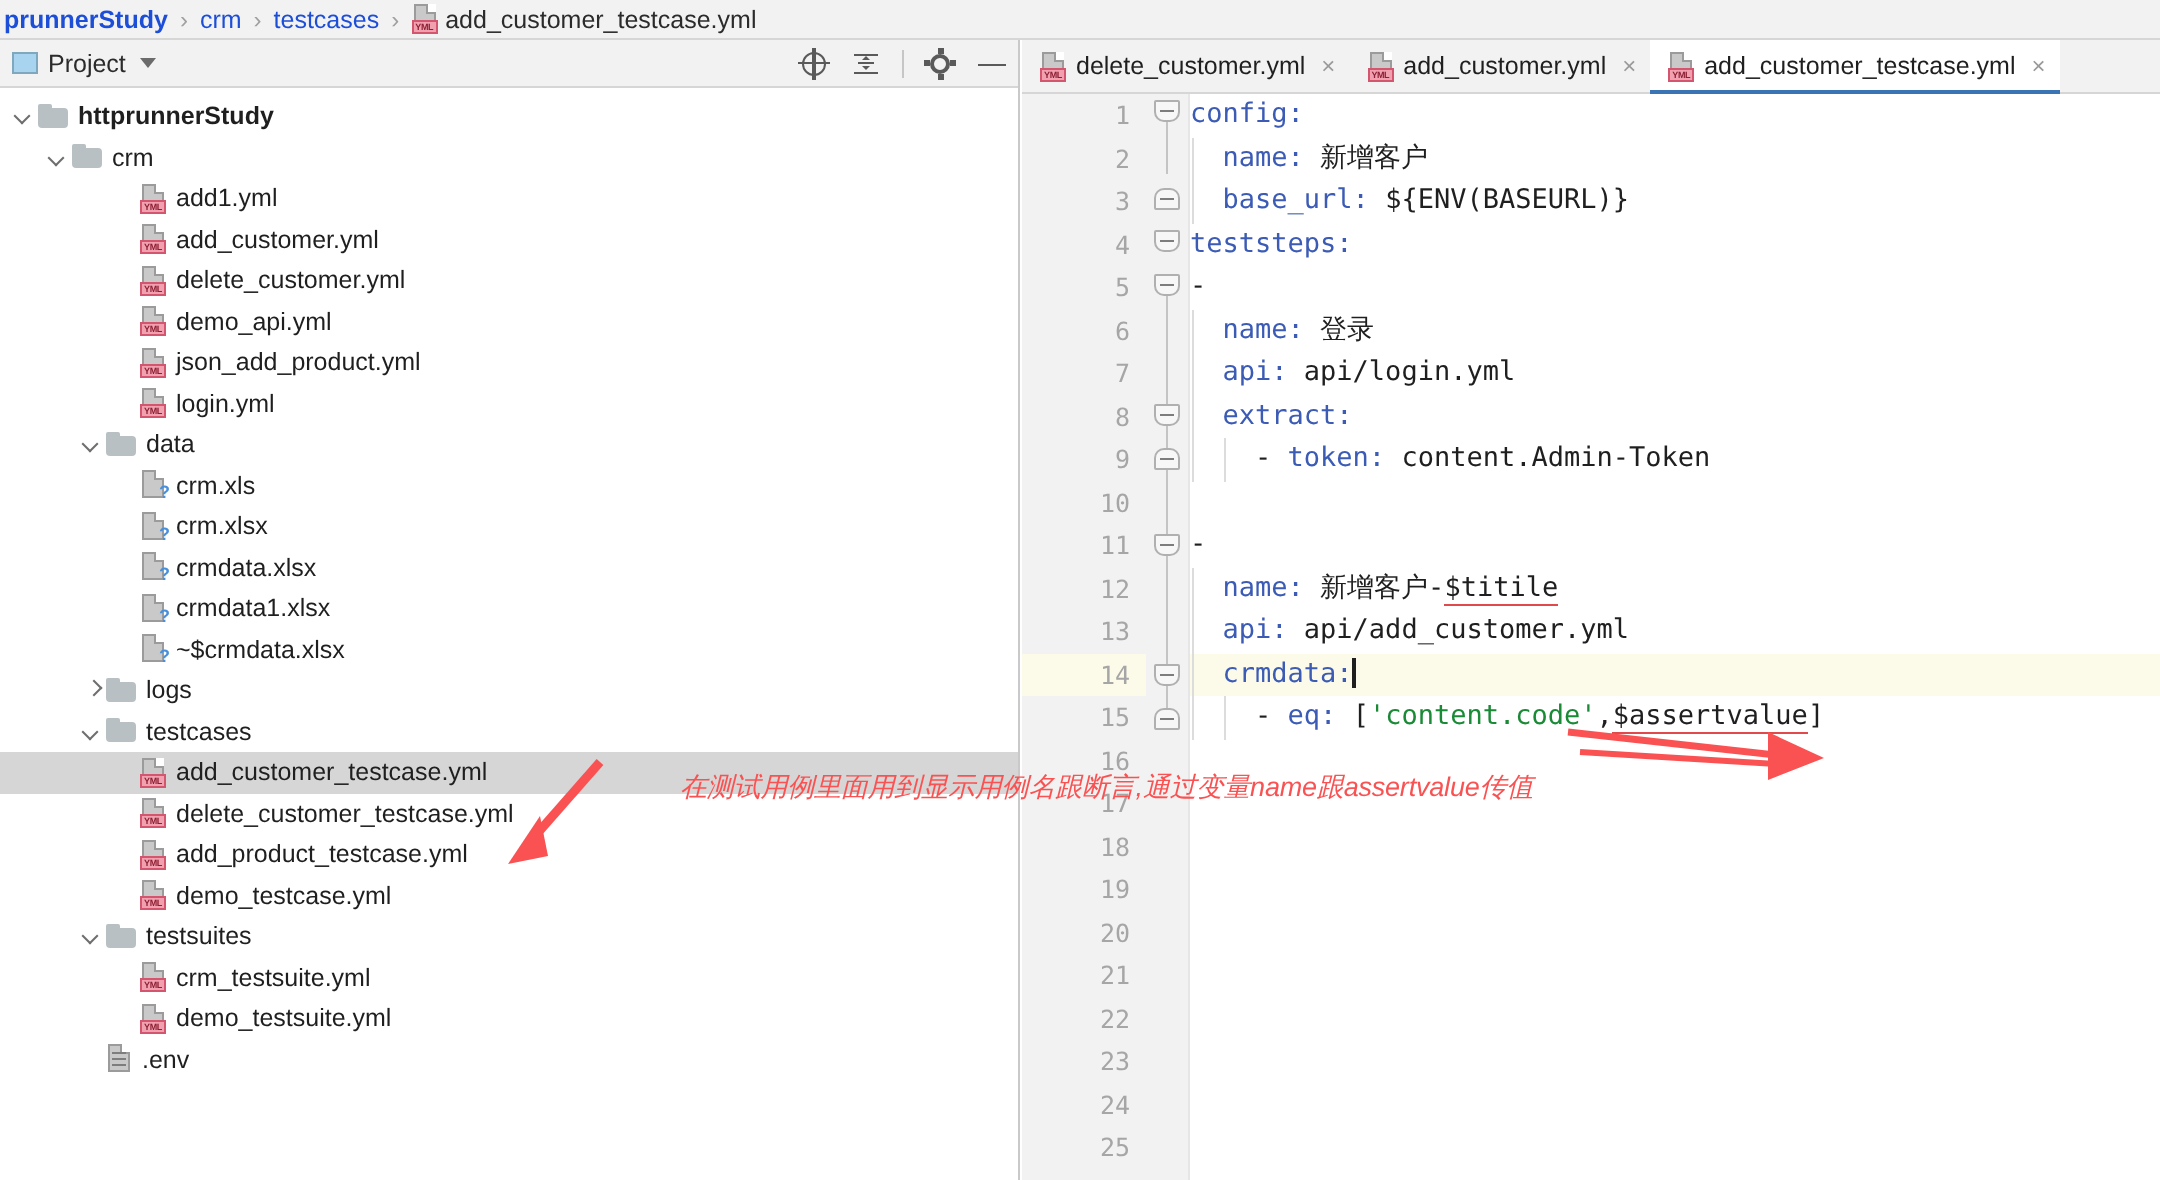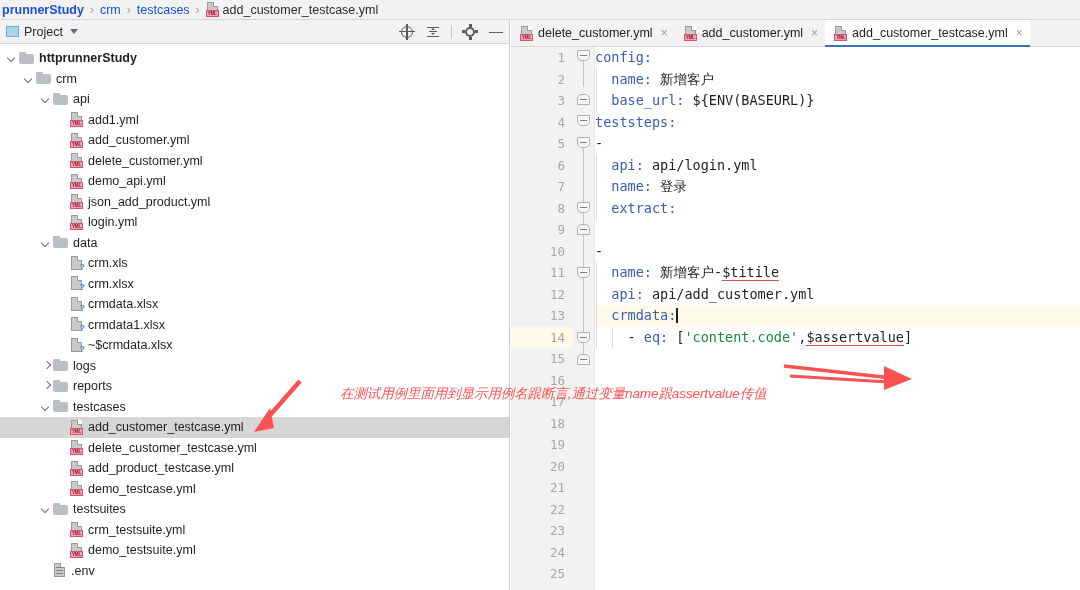--- a/index.html
+++ b/index.html
@@ -462,95 +462,86 @@
       <div class="tree-row">
         <span style="display:inline-block;width:23px;flex:0 0 auto;"></span>
         <span class="twisty open"></span>
         <span class="folder-icon">
           <span class="tabtop"></span>
           <span class="body"></span>
         </span>
         <span class="node-label">crm</span>
       </div>
       <div class="tree-row">
+        <span style="display:inline-block;width:57px;flex:0 0 auto;"></span>
+        <span class="twisty"></span>
+        <span class="yml-icon">
+          <span class="sheet"></span>
+          <span class="fold"></span>
+          <span class="tag">YML</span>
+        </span>
+        <span class="node-label">add1.yml</span>
+      </div>
+      <div class="tree-row">
+        <span style="display:inline-block;width:57px;flex:0 0 auto;"></span>
+        <span class="twisty"></span>
+        <span class="yml-icon">
+          <span class="sheet"></span>
+          <span class="fold"></span>
+          <span class="tag">YML</span>
+        </span>
+        <span class="node-label">add_customer.yml</span>
+      </div>
+      <div class="tree-row">
+        <span style="display:inline-block;width:57px;flex:0 0 auto;"></span>
+        <span class="twisty"></span>
+        <span class="yml-icon">
+          <span class="sheet"></span>
+          <span class="fold"></span>
+          <span class="tag">YML</span>
+        </span>
+        <span class="node-label">delete_customer.yml</span>
+      </div>
+      <div class="tree-row">
+        <span style="display:inline-block;width:57px;flex:0 0 auto;"></span>
+        <span class="twisty"></span>
+        <span class="yml-icon">
+          <span class="sheet"></span>
+          <span class="fold"></span>
+          <span class="tag">YML</span>
+        </span>
+        <span class="node-label">demo_api.yml</span>
+      </div>
+      <div class="tree-row">
+        <span style="display:inline-block;width:57px;flex:0 0 auto;"></span>
+        <span class="twisty"></span>
+        <span class="yml-icon">
+          <span class="sheet"></span>
+          <span class="fold"></span>
+          <span class="tag">YML</span>
+        </span>
+        <span class="node-label">json_add_product.yml</span>
+      </div>
+      <div class="tree-row">
+        <span style="display:inline-block;width:57px;flex:0 0 auto;"></span>
+        <span class="twisty"></span>
+        <span class="yml-icon">
+          <span class="sheet"></span>
+          <span class="fold"></span>
+          <span class="tag">YML</span>
+        </span>
+        <span class="node-label">login.yml</span>
+      </div>
+      <div class="tree-row">
         <span style="display:inline-block;width:40px;flex:0 0 auto;"></span>
         <span class="twisty open"></span>
         <span class="folder-icon">
           <span class="tabtop"></span>
           <span class="body"></span>
         </span>
-        <span class="node-label">api</span>
-      </div>
-      <div class="tree-row">
-        <span style="display:inline-block;width:57px;flex:0 0 auto;"></span>
-        <span class="twisty"></span>
-        <span class="yml-icon">
-          <span class="sheet"></span>
-          <span class="fold"></span>
-          <span class="tag">YML</span>
-        </span>
-        <span class="node-label">add1.yml</span>
-      </div>
-      <div class="tree-row">
-        <span style="display:inline-block;width:57px;flex:0 0 auto;"></span>
-        <span class="twisty"></span>
-        <span class="yml-icon">
-          <span class="sheet"></span>
-          <span class="fold"></span>
-          <span class="tag">YML</span>
-        </span>
-        <span class="node-label">add_customer.yml</span>
-      </div>
-      <div class="tree-row">
-        <span style="display:inline-block;width:57px;flex:0 0 auto;"></span>
-        <span class="twisty"></span>
-        <span class="yml-icon">
-          <span class="sheet"></span>
-          <span class="fold"></span>
-          <span class="tag">YML</span>
-        </span>
-        <span class="node-label">delete_customer.yml</span>
-      </div>
-      <div class="tree-row">
-        <span style="display:inline-block;width:57px;flex:0 0 auto;"></span>
-        <span class="twisty"></span>
-        <span class="yml-icon">
-          <span class="sheet"></span>
-          <span class="fold"></span>
-          <span class="tag">YML</span>
-        </span>
-        <span class="node-label">demo_api.yml</span>
-      </div>
-      <div class="tree-row">
-        <span style="display:inline-block;width:57px;flex:0 0 auto;"></span>
-        <span class="twisty"></span>
-        <span class="yml-icon">
-          <span class="sheet"></span>
-          <span class="fold"></span>
-          <span class="tag">YML</span>
-        </span>
-        <span class="node-label">json_add_product.yml</span>
-      </div>
-      <div class="tree-row">
-        <span style="display:inline-block;width:57px;flex:0 0 auto;"></span>
-        <span class="twisty"></span>
-        <span class="yml-icon">
-          <span class="sheet"></span>
-          <span class="fold"></span>
-          <span class="tag">YML</span>
-        </span>
-        <span class="node-label">login.yml</span>
-      </div>
-      <div class="tree-row">
-        <span style="display:inline-block;width:40px;flex:0 0 auto;"></span>
-        <span class="twisty open"></span>
-        <span class="folder-icon">
-          <span class="tabtop"></span>
-          <span class="body"></span>
-        </span>
         <span class="node-label">data</span>
       </div>
       <div class="tree-row">
         <span style="display:inline-block;width:57px;flex:0 0 auto;"></span>
         <span class="twisty"></span>
         <span class="doc-icon">
           <span class="sheet"></span>
           <span class="fold"></span>
           <span class="q">?</span>
         </span>
@@ -597,29 +588,20 @@
         <span class="node-label">~$crmdata.xlsx</span>
       </div>
       <div class="tree-row">
         <span style="display:inline-block;width:40px;flex:0 0 auto;"></span>
         <span class="twisty closed"></span>
         <span class="folder-icon">
           <span class="tabtop"></span>
           <span class="body"></span>
         </span>
         <span class="node-label">logs</span>
-      </div>
-      <div class="tree-row">
-        <span style="display:inline-block;width:40px;flex:0 0 auto;"></span>
-        <span class="twisty closed"></span>
-        <span class="folder-icon">
-          <span class="tabtop"></span>
-          <span class="body"></span>
-        </span>
-        <span class="node-label">reports</span>
       </div>
       <div class="tree-row">
         <span style="display:inline-block;width:40px;flex:0 0 auto;"></span>
         <span class="twisty open"></span>
         <span class="folder-icon">
           <span class="tabtop"></span>
           <span class="body"></span>
         </span>
         <span class="node-label">testcases</span>
       </div>
@@ -809,23 +791,24 @@
         <span class="dash"></span>
     </div>
   </div>
 
   <div id="code-surface">
       <div class="cline"><span class="k">config:</span></div>
       <div class="cline"><span class="indent-guide" style="left:1px;"></span>  <span class="k">name:</span> <span class="v">新增客户</span></div>
       <div class="cline"><span class="indent-guide" style="left:1px;"></span>  <span class="k">base_url:</span> <span class="v">${ENV(BASEURL)}</span></div>
       <div class="cline"><span class="k">teststeps:</span></div>
       <div class="cline"><span class="p">-</span></div>
+      <div class="cline"><span class="indent-guide" style="left:1px;"></span>  <span class="k">name:</span> <span class="v">登录</span></div>
       <div class="cline"><span class="indent-guide" style="left:1px;"></span>  <span class="k">api:</span> <span class="v">api/login.yml</span></div>
-      <div class="cline"><span class="indent-guide" style="left:1px;"></span>  <span class="k">name:</span> <span class="v">登录</span></div>
       <div class="cline"><span class="indent-guide" style="left:1px;"></span>  <span class="k">extract:</span></div>
+      <div class="cline"><span class="indent-guide" style="left:1px;"></span><span class="indent-guide" style="left:17.24px;"></span>    <span class="p">- </span><span class="k">token:</span> <span class="v">content.Admin-Token</span></div>
       <div class="cline"></div>
       <div class="cline"><span class="p">-</span></div>
       <div class="cline"><span class="indent-guide" style="left:1px;"></span>  <span class="k">name:</span> <span class="v">新增客户-</span><span class="v wavy-red">$titile</span></div>
       <div class="cline"><span class="indent-guide" style="left:1px;"></span>  <span class="k">api:</span> <span class="v">api/add_customer.yml</span></div>
       <div class="cline current"><span class="indent-guide" style="left:1px;"></span>  <span class="k">crmdata:</span><span class="caret"></span></div>
       <div class="cline"><span class="indent-guide" style="left:1px;"></span><span class="indent-guide" style="left:17.24px;"></span>    <span class="p">- </span><span class="k">eq:</span> <span class="p">[</span><span class="s">'content.code'</span><span class="p">,</span><span class="v wavy-red">$assertvalue</span><span class="p">]</span></div>
       <div class="cline"></div>
       <div class="cline"></div>
       <div class="cline"></div>
       <div class="cline"></div>

